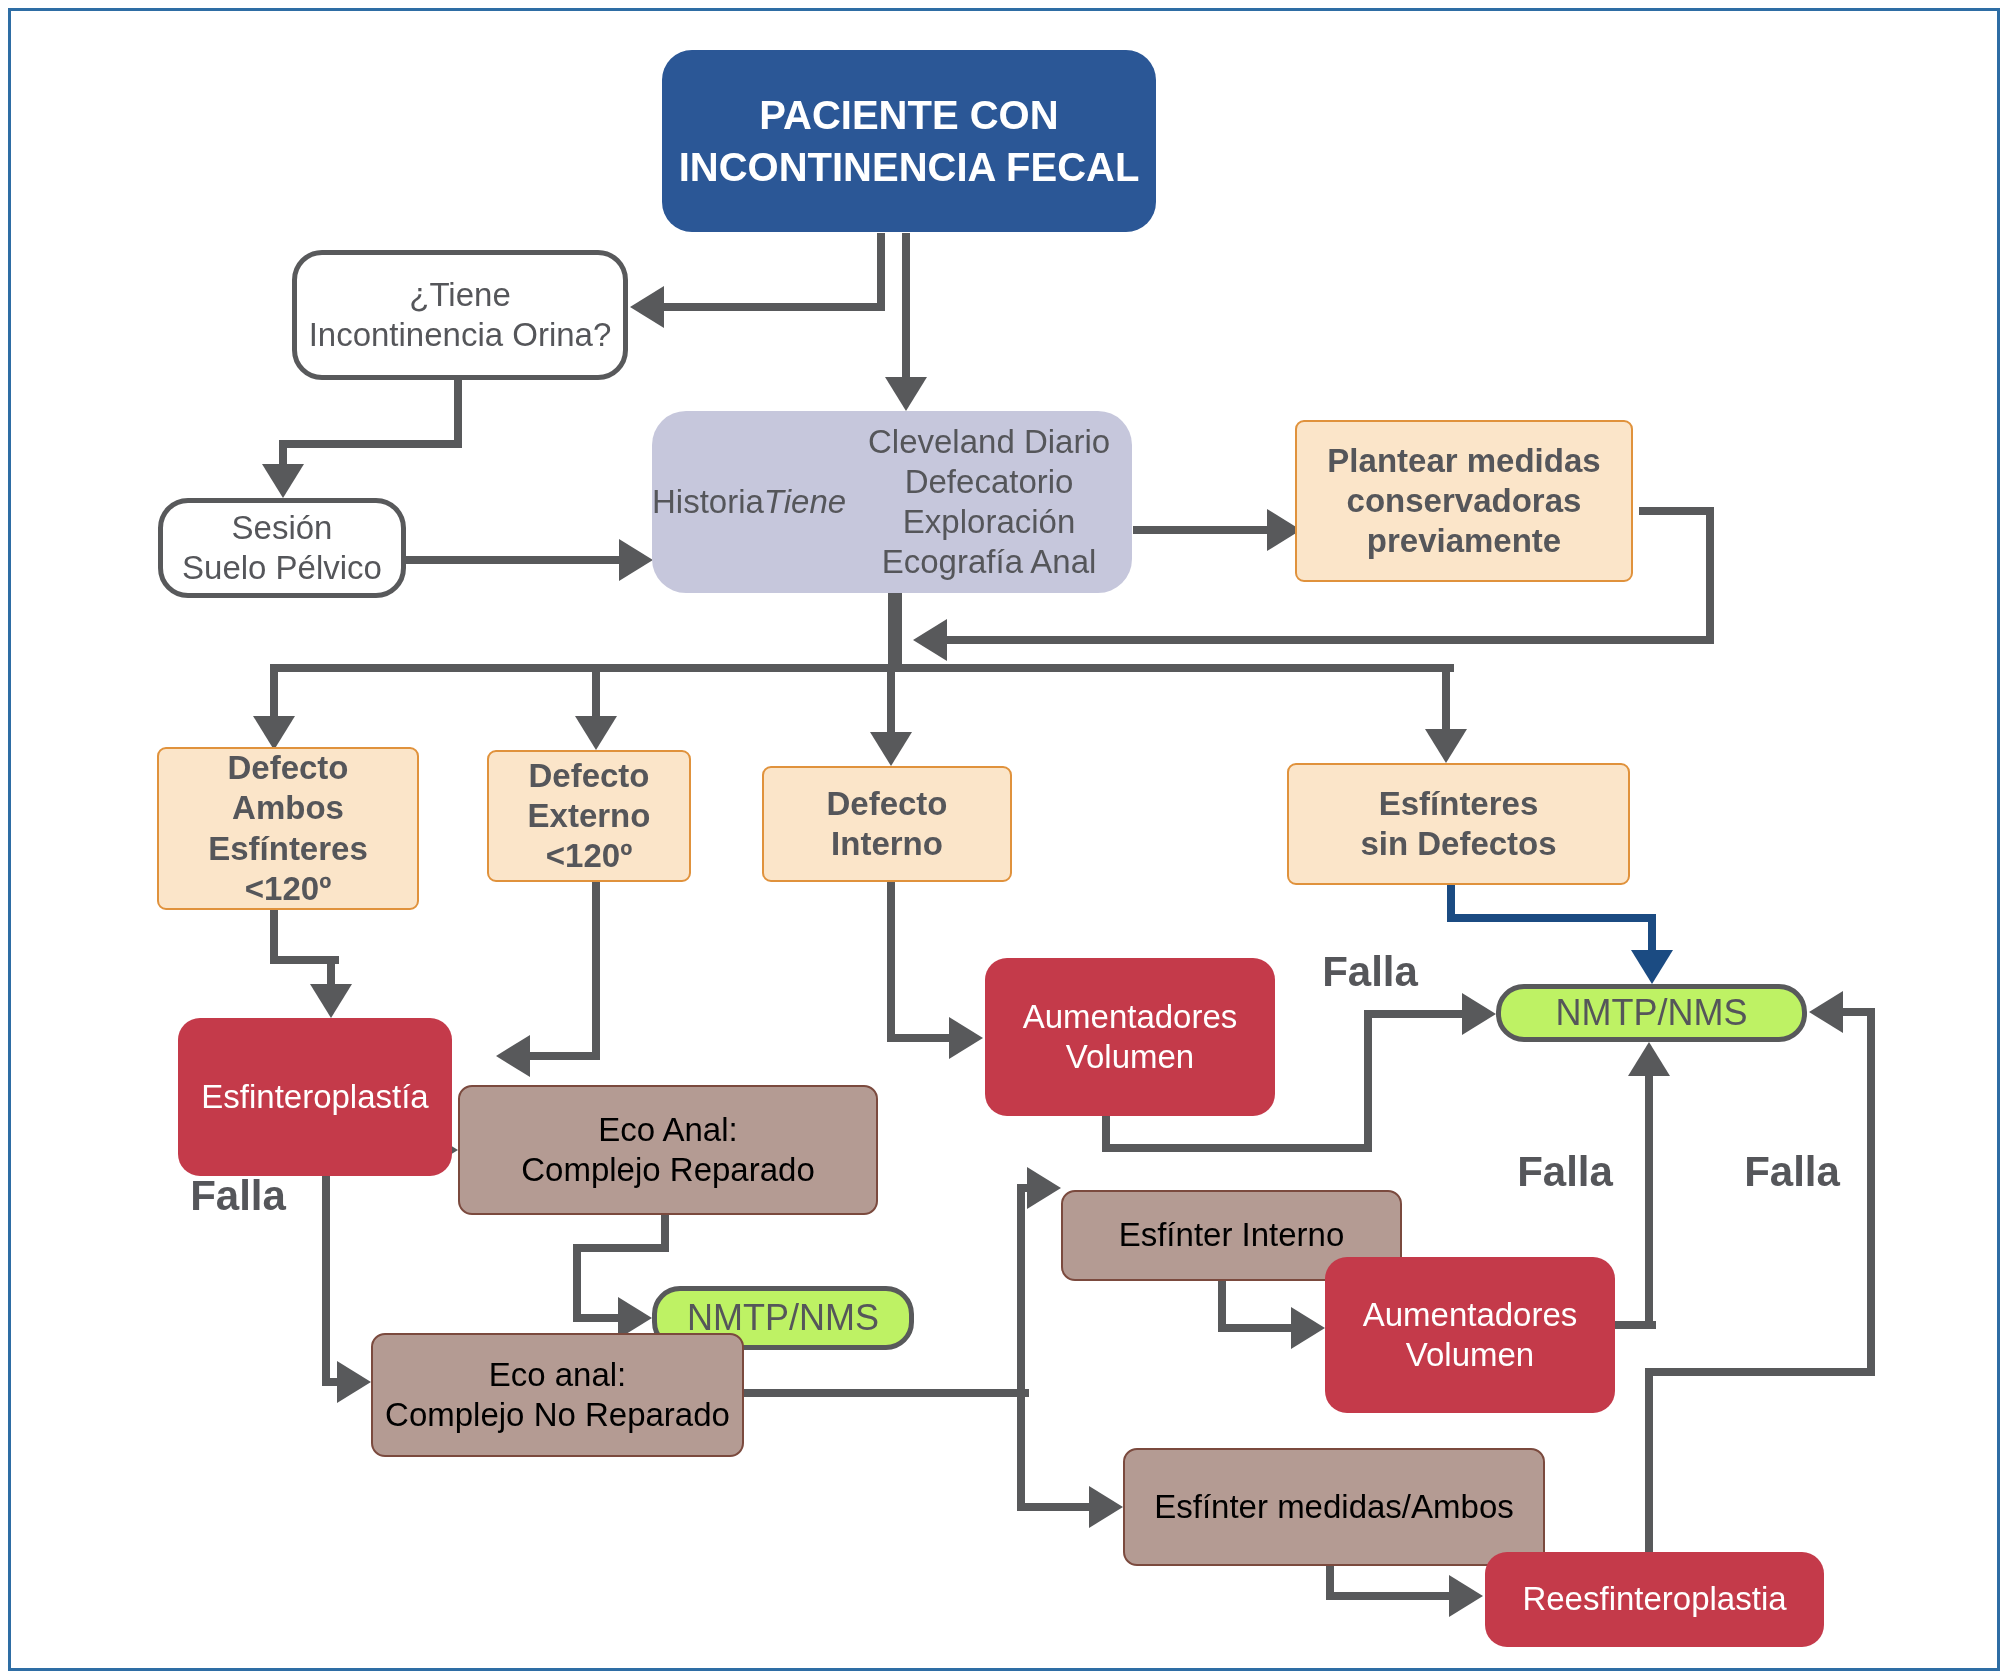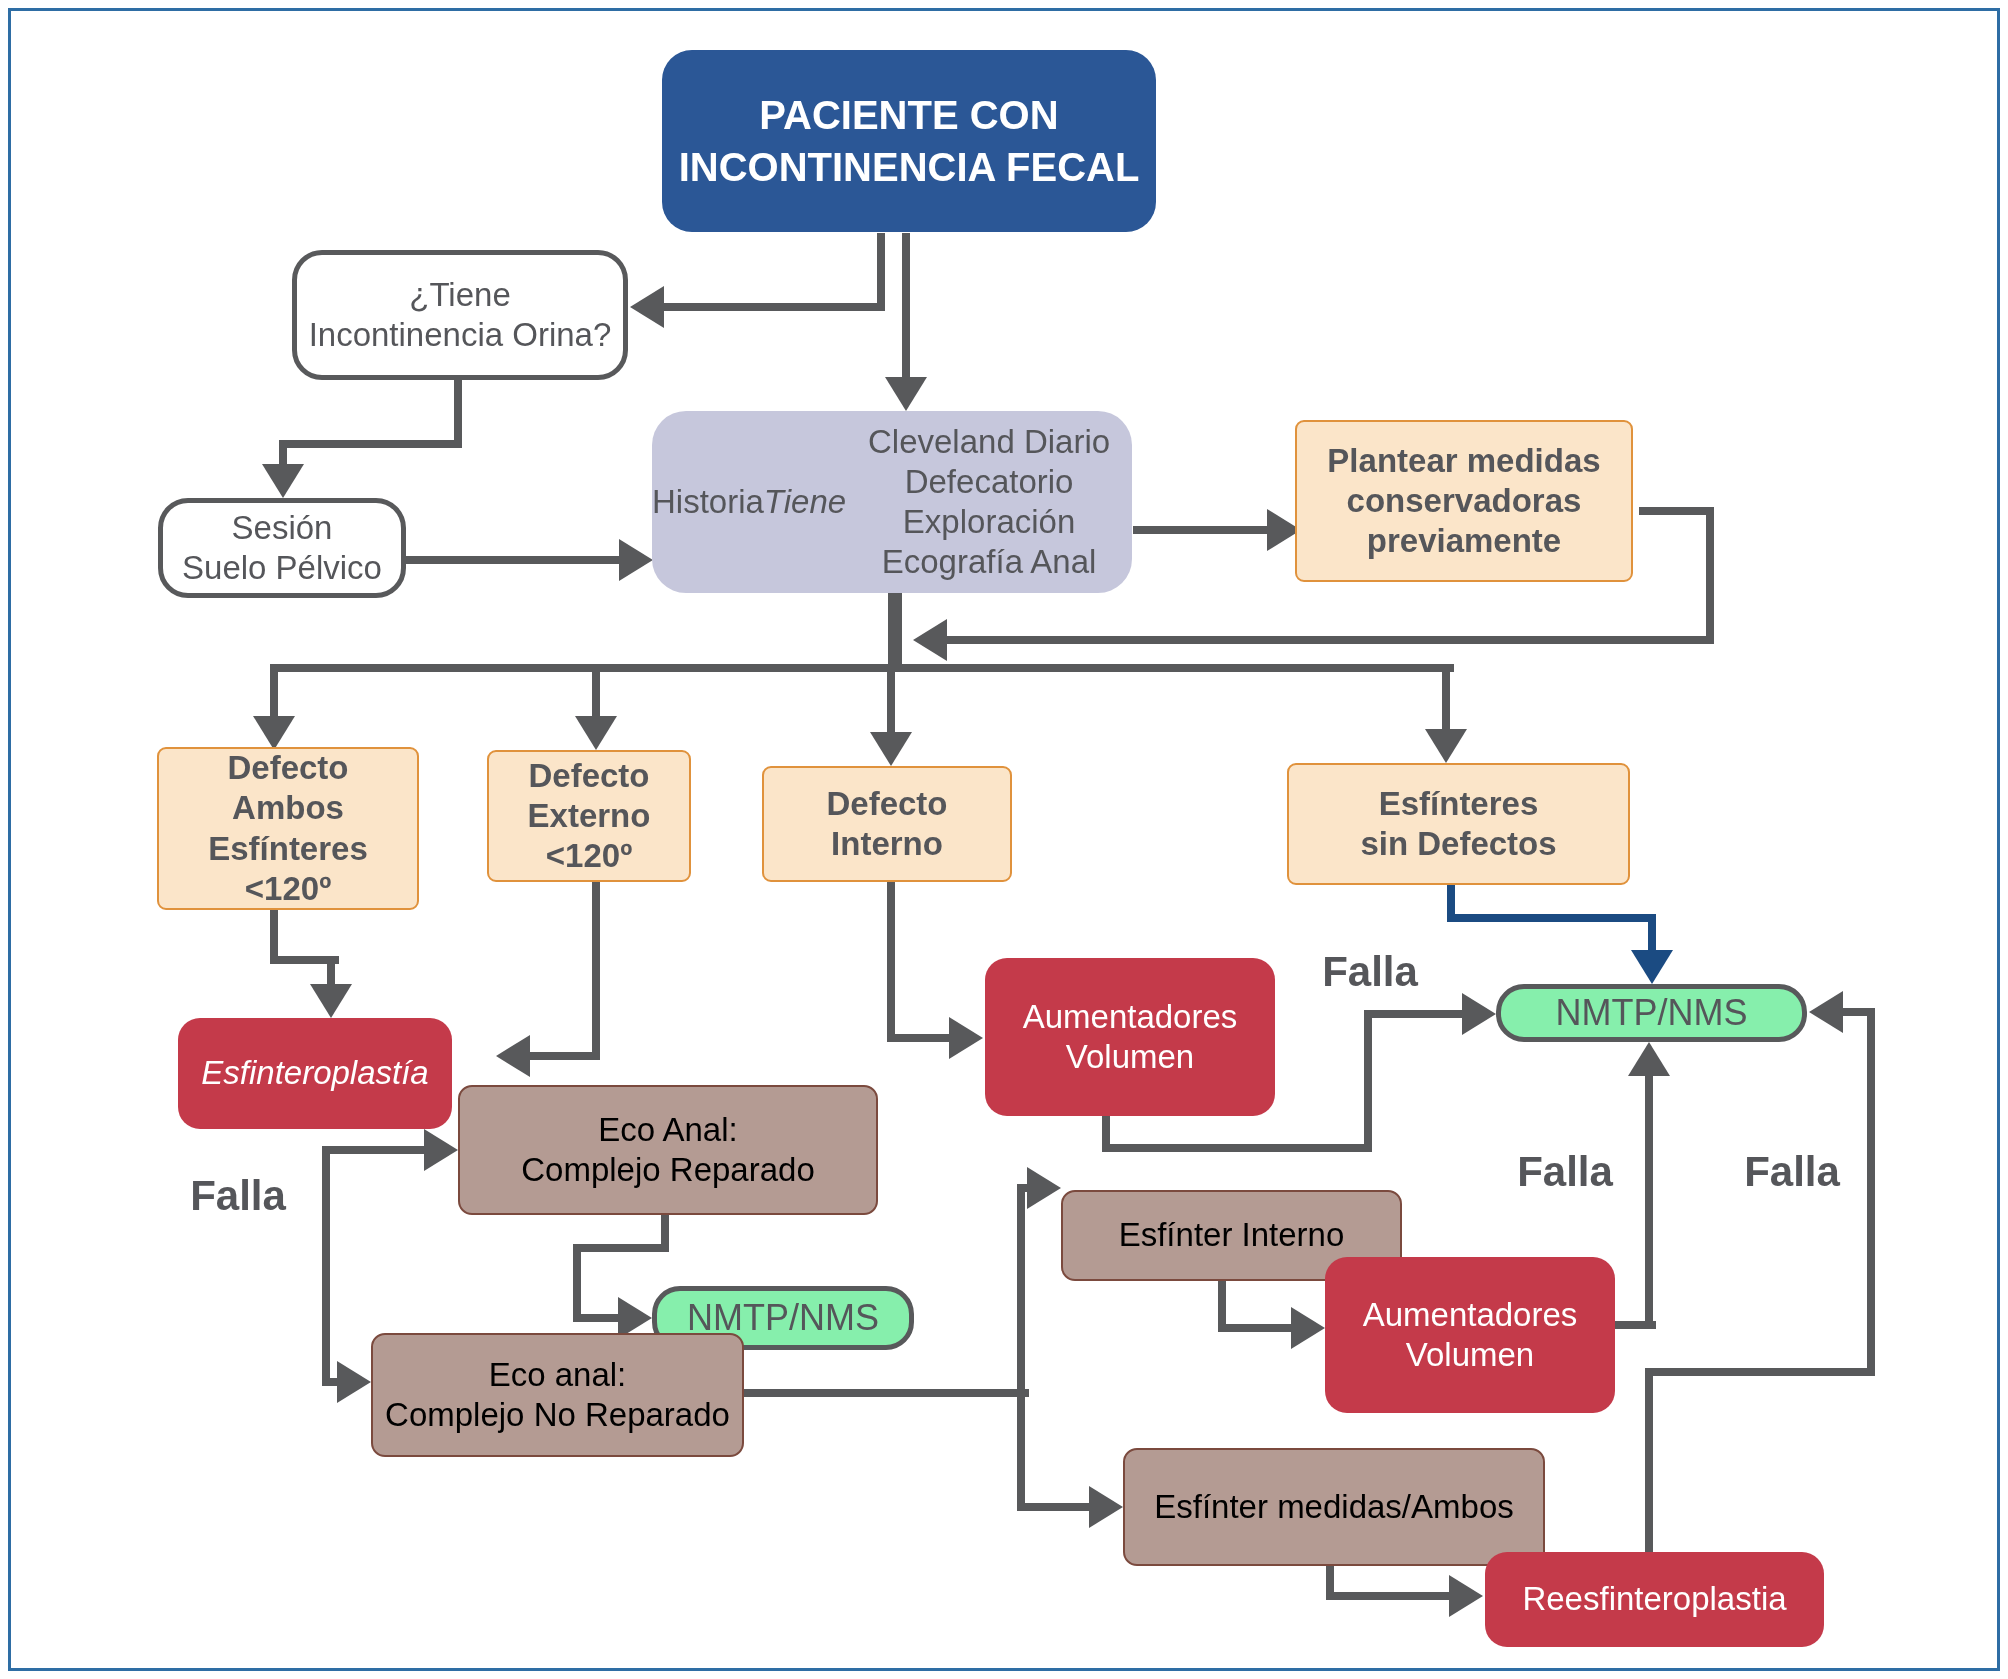--- a/index.html
+++ b/index.html
@@ -15,21 +15,21 @@
     position:absolute;display:flex;align-items:center;justify-content:center;
     text-align:center;white-space:pre-line;box-sizing:border-box;
     font-size:33px;line-height:1.22;color:#55565a;
   }
   .node.primary{background:#2b5796;color:#ffffff;border-radius:30px;font-size:40px;font-weight:bold;line-height:1.3;}
   .node.outline{background:#ffffff;border:5px solid #58595b;border-radius:30px;}
   .node.lavender{background:#c6c7dc;border-radius:34px;}
   .node.cream{background:#fbe5c9;border:2px solid #e0923c;border-radius:9px;font-weight:bold;}
   .node.red{background:#c43a4a;color:#ffffff;border-radius:22px;}
   .node.mauve{background:#b49b93;color:#000000;border:2px solid #7b4a3e;border-radius:14px;}
-  .node.pill{background:#86efac;border:5px solid #58595b;border-radius:28px;font-size:36px;}
+  .node.pill{background:#bef264;border:5px solid #58595b;border-radius:28px;font-size:36px;}
   .seg{position:absolute;}
   .ah{position:absolute;width:0;height:0;}
   .falla{
     position:absolute;transform:translate(-50%,-50%);
     font-size:42px;font-weight:bold;color:#55565a;
   }
   .node i{font-style:italic;}
 </style>
 </head>
 <body>
@@ -127,21 +127,21 @@
 previamente</div>
       <div class="node cream" style="left: 157px; top: 747px; width: 262px; height: 163px;">Defecto
 Ambos Esfínteres
 &lt;120º</div>
       <div class="node cream" style="left: 487px; top: 750px; width: 204px; height: 132px;">Defecto Externo
 &lt;120º</div>
       <div class="node cream" style="left: 762px; top: 766px; width: 250px; height: 116px;">Defecto
 Interno</div>
       <div class="node cream" style="left: 1287px; top: 763px; width: 343px; height: 122px;">Esfínteres
 sin Defectos</div>
-      <div class="node red" style="left: 178px; top: 1018px; width: 274px; height: 111px; font-style: italic;">Esfinteroplastía</div>
+      <div class="node red" style="left: 178px; top: 1018px; width: 274px; height: 158px;">Esfinteroplastía</div>
       <div class="node red" style="left: 985px; top: 958px; width: 290px; height: 158px;">Aumentadores
 Volumen</div>
       <div class="node pill" style="left: 1496px; top: 984px; width: 311px; height: 58px;">NMTP/NMS</div>
       <div class="node mauve" style="left: 458px; top: 1085px; width: 420px; height: 130px;">Eco Anal:
 Complejo Reparado</div>
       <div class="node pill" style="left: 652px; top: 1286px; width: 262px; height: 64px;">NMTP/NMS</div>
       <div class="node mauve" style="left: 371px; top: 1333px; width: 373px; height: 124px;">Eco anal:
 Complejo No Reparado</div>
       <div class="node mauve" style="left: 1061px; top: 1190px; width: 341px; height: 91px; text-align: right;">Esfínter Interno</div>
       <div class="node red" style="left: 1325px; top: 1257px; width: 290px; height: 156px;">Aumentadores

